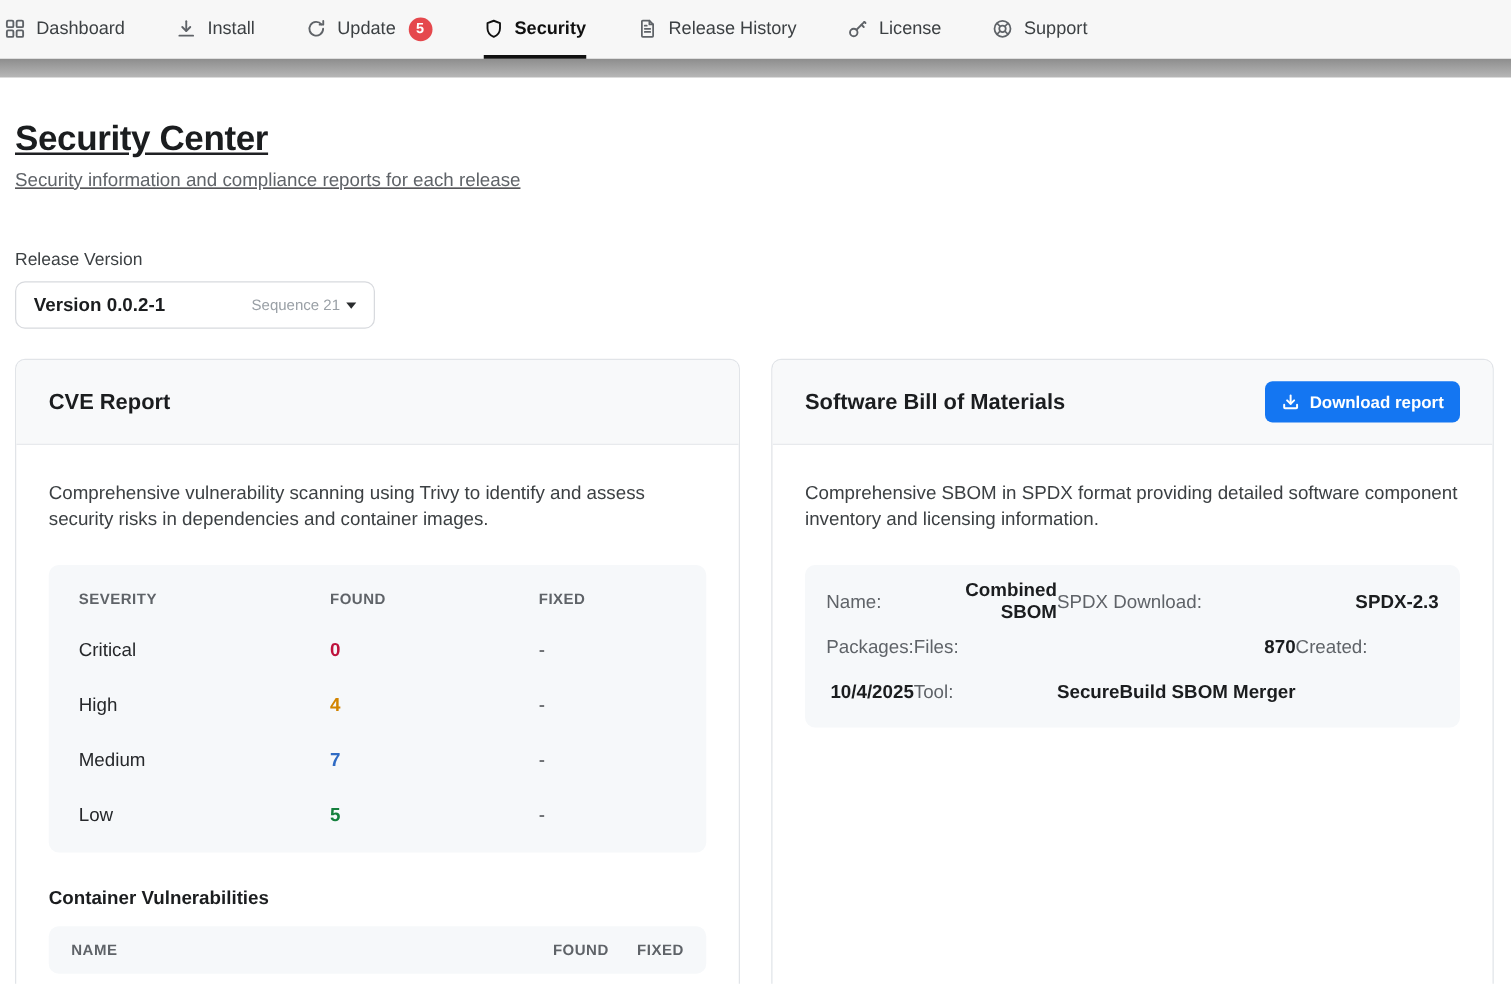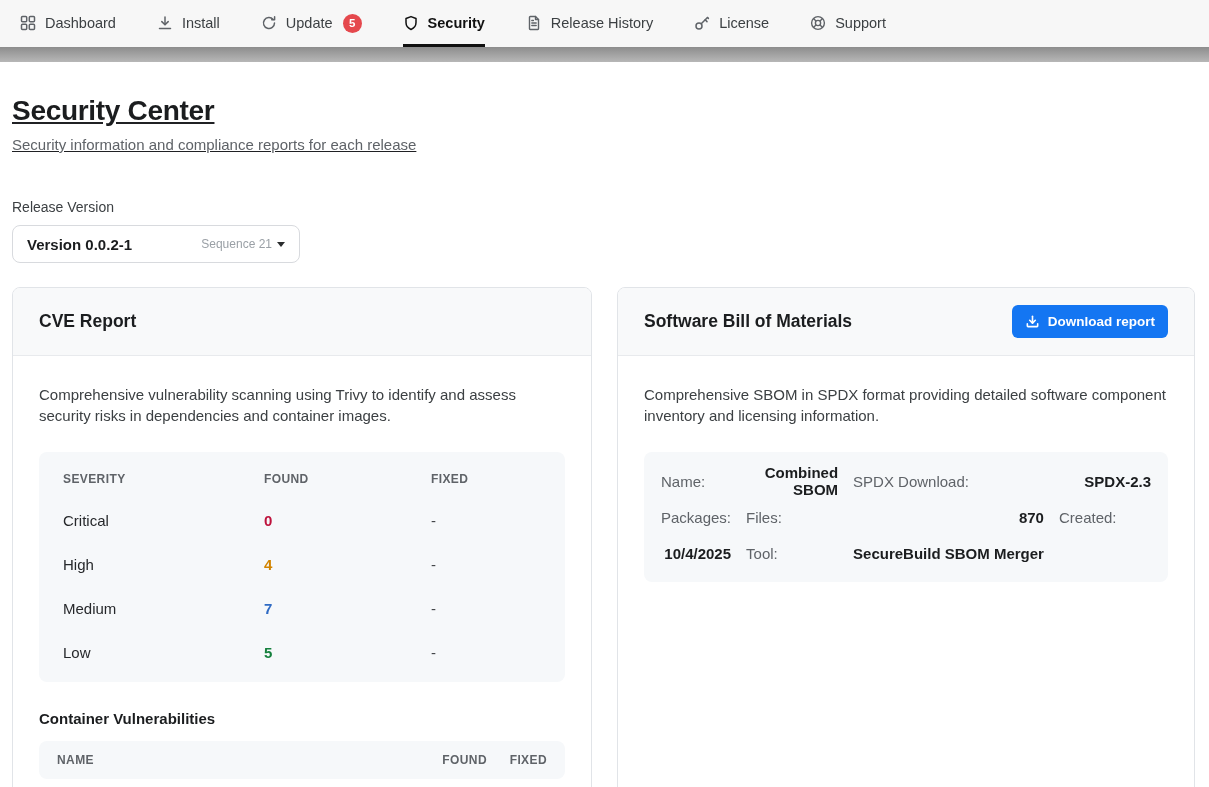--- a/index.html
+++ b/index.html
@@ -1,21 +1,21 @@
 <!DOCTYPE html>
 <html><head>
 <meta charset="utf-8">
 <style>
   * { margin: 0; padding: 0; box-sizing: border-box; }
   html, body { width: 1209px; height: 787px; overflow: hidden; background: #ffffff;
     font-family: "Liberation Sans", "DejaVu Sans", sans-serif; color: #202124; }
 
   
   .topnav { height: 47px; background: #f7f7f7; display: flex; align-items: stretch;
-    padding-left: 20px; gap: 41px; }
+    padding-left: 4px; gap: 41px; }
   .tab { display: flex; align-items: center; gap: 9px; cursor: pointer;
     border-bottom: 3px solid transparent; padding-top: 2px;
     font-size: 14.5px; color: #3c4043; }
   .tab.active { border-bottom-color: #111; font-weight: 700; color: #111; }
   .tab .tab-icon { display: flex; align-items: center; }
   .tab svg { stroke: #5f6368; }
   .tab.active svg { stroke: #111; }
   .badge { background: #e5484d; color: #fff; font-size: 11.5px; font-weight: 700;
     min-width: 19px; height: 19px; border-radius: 10px; display: inline-flex;
     align-items: center; justify-content: center; padding: 0 5px; margin-left: 1px; }
@@ -70,21 +70,21 @@
   .cv-head span { font-size: 12px; font-weight: 700; letter-spacing: 0.4px; color: #5f6368; }
   .cv-head .num { text-align: right; }
 
   
   .download-btn { display: flex; align-items: flex-end; gap: 8px; background: #1476f2;
     color: #fff; border: none; border-radius: 6px; padding: 9px 13px;
     font-size: 13.5px; font-weight: 700; cursor: pointer;
     font-family: "Liberation Sans", sans-serif; }
   .sbom-panel { margin-top: 26px; background: #f6f8fa; border-radius: 8px;
     padding: 11px 17px; display: grid; grid-template-columns: auto 1fr auto 1fr;
-    column-gap: 15px; }
+    }
   .sbom-cell { height: 36px; display: flex; align-items: center; font-size: 15px; }
   .sbom-label { color: #5f6368; }
   .sbom-value { color: #1b1d1f; font-weight: 700; justify-content: flex-end; text-align: right; }
 </style>
 </head>
 <body>
 
 <nav class="topnav">
   <div class="tab">
     <span class="tab-icon">

